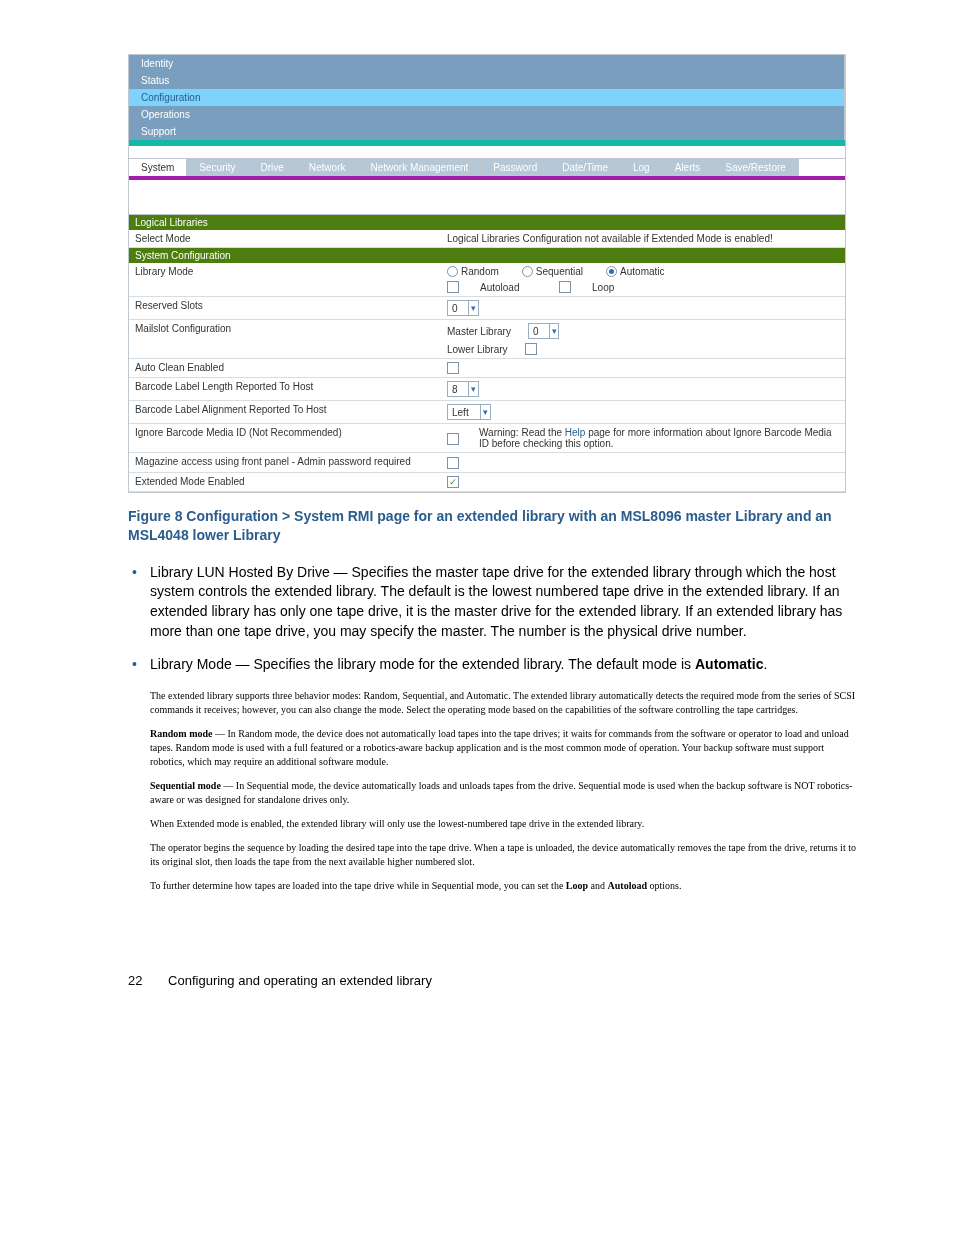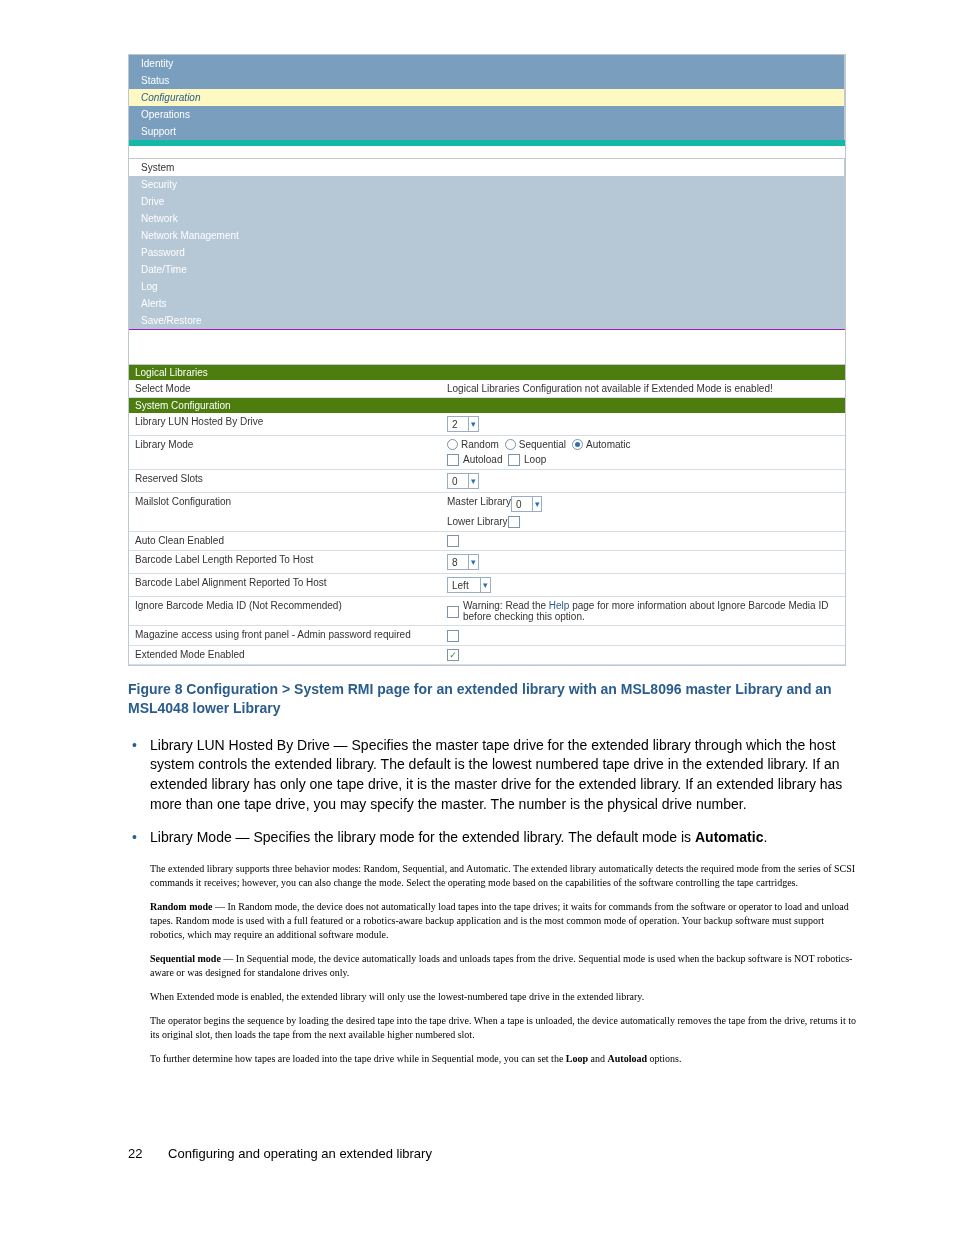--- a/index.html
+++ b/index.html
@@ -30,34 +30,32 @@
   }
   .tab-row-1 .tab {
     border-right: 1px solid #bfc7cf;
     padding: 3px 12px;
     background: #7a9fbe;
     color: #fff;
     font-size: 10px;
     white-space: nowrap;
   }
   .tab-row-1 .tab.active {
-    background: #fef9c3;
+    background: #7dd3fc;
     color: #2a5c8d;
-    font-style: italic;
   }
   .tab-row-1 .tab:first-child { border-left: none; }
   .tab-sep {
     height: 12px;
     background: #fff;
     border-bottom: 1px solid #bfc7cf;
   }
   .tab-row-2 {
     display: flex;
-    border-bottom: 1px solid #a21caf;
-    flex-direction: column;
+    border-bottom: 4px solid #a21caf;
   }
   .tab-row-2 .tab {
     border-right: 1px solid #bfc7cf;
     padding: 3px 12px;
     background: #b6c7d6;
     color: #fff;
     font-size: 10px;
     white-space: nowrap;
   }
   .tab-row-2 .tab.active {
@@ -120,21 +118,21 @@
     content: ""; width: 5px; height: 5px; background: #2a6fb3; border-radius: 50%;
   }
   .checkbox {
     width: 10px; height: 10px; border: 1px solid #7b94ab; background: #fff;
     display: inline-flex; align-items: center; justify-content: center;
     vertical-align: middle;
     margin-right: 4px;
     font-size: 9px; color: #2a8d2a; line-height: 10px;
     flex-shrink: 0;
   }
-  .row-flex { display: flex; align-items: flex-start; gap: 0; flex-wrap: wrap; }
+  .row-flex { display: flex; align-items: center; gap: 17px; flex-wrap: wrap; }
   .row-flex + .row-flex { margin-top: 4px; }
   .help-link { color: #2a5c8d; }
   
   .figure-caption {
     margin-top: 14px;
     font-family: Arial, sans-serif;
     font-size: 14px;
     font-weight: bold;
     color: #2a5c8d;
     line-height: 1.35;
@@ -214,29 +212,20 @@
           <tr>
         <td class="label-col">Select Mode</td>
         <td>Logical Libraries Configuration not available if Extended Mode is enabled!</td>
       </tr>
     </tbody>
       </table>
 
     <div class="section-header">System Configuration</div>
     <table class="config">
       <tbody>
-          <tr>
-        <td class="label-col">Library LUN Hosted By Drive</td>
-        <td>
-          <span class="select-box">
-            <span class="val">2</span>
-            <span class="arrow">▾</span>
-          </span>
-        </td>
-      </tr>
       <tr>
         <td class="label-col">Library Mode</td>
         <td>
           <div class="row-flex">
             <span class="radio">
               <span class="radio-c"></span>
               <span>Random</span>
             </span>
             <span class="radio">
               <span class="radio-c"></span>
@@ -299,21 +288,21 @@
         <td>
           <span class="select-box">
             <span class="val" style="min-width:24px">Left</span>
             <span class="arrow">▾</span>
           </span>
         </td>
       </tr>
       <tr>
         <td class="label-col">Ignore Barcode Media ID (Not Recommended)</td>
         <td>
-          <div style="display:flex; align-items:center;">
+          <div style="display:flex; align-items:center;gap:16px;">
             <span class="checkbox" style="margin-top:1px;"></span>
             <span>
               <span>Warning: Read the </span><span class="help-link">Help</span><span> page for more information about Ignore Barcode Media ID before checking this option.</span>
             </span>
           </div>
         </td>
       </tr>
       <tr>
         <td class="label-col">Magazine access using front panel - Admin password required</td>
         <td><span class="checkbox"></span></td>

